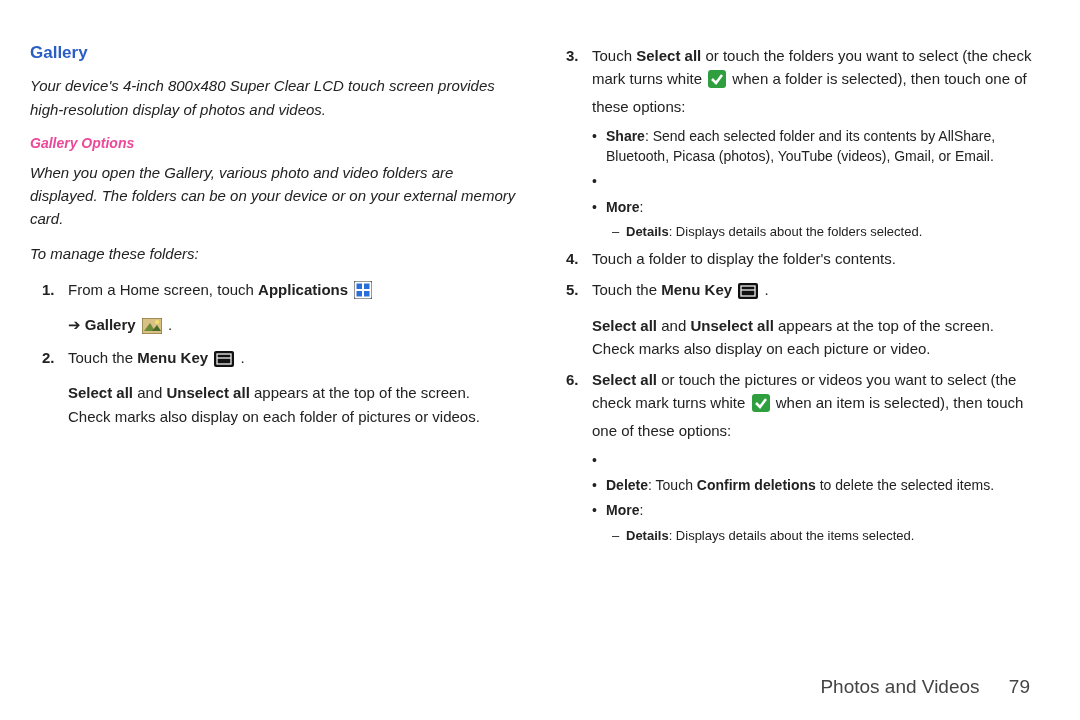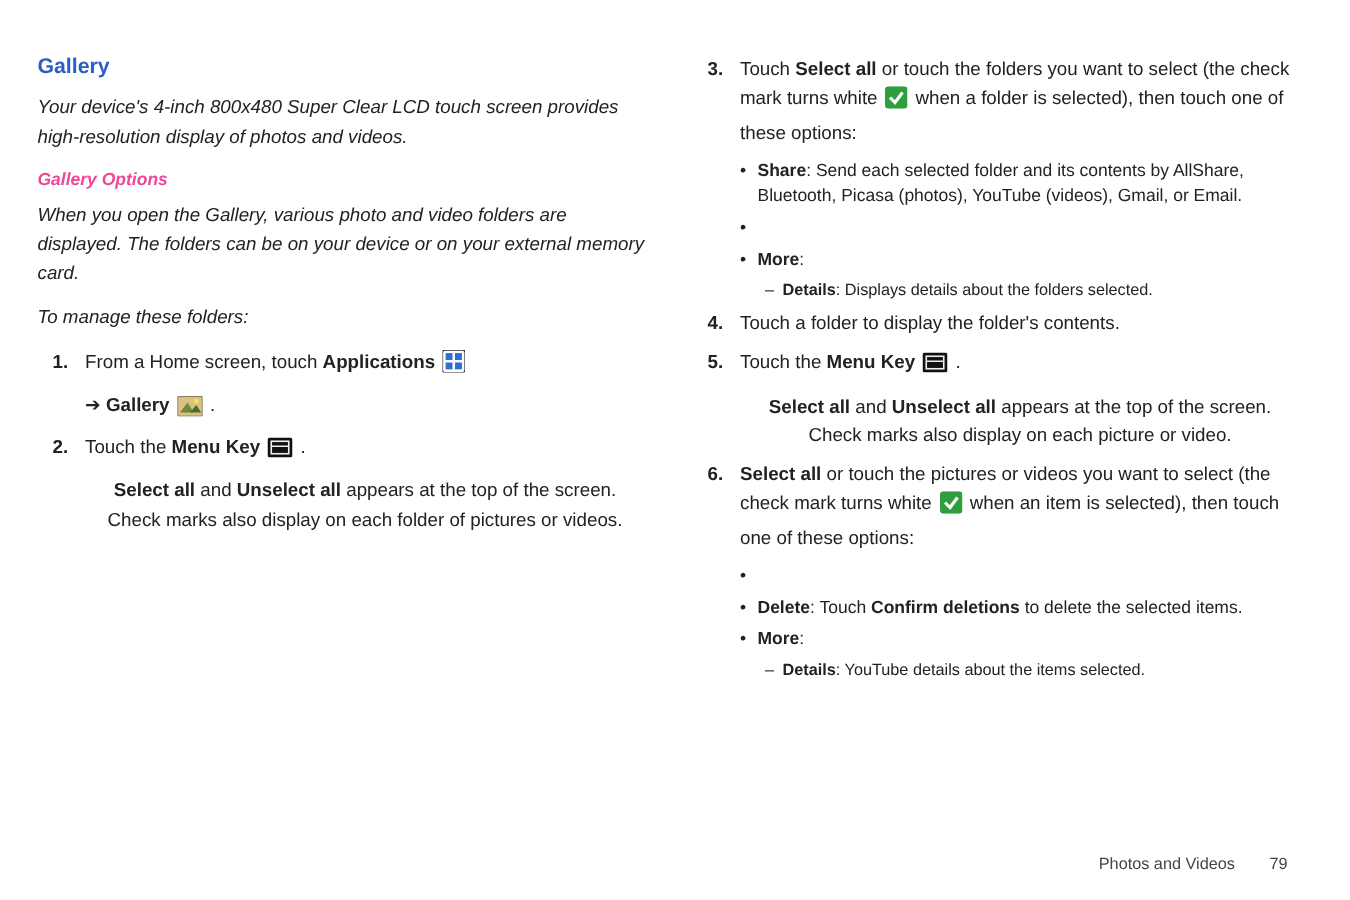--- a/index.html
+++ b/index.html
@@ -67,33 +67,32 @@
   }
   .dash-item .dash { width: 14px; flex-shrink: 0; }
   .dash-item .txt { flex: 1; }
   .arrow-line {
     padding-left: 38px;
     margin: 6px 0;
   }
   .sub-body {
     padding-left: 38px;
     margin: 6px 0 8px 0;
-    text-align: center;
   }
   strong { font-weight: bold; }
   .icon {
     display: inline-block;
     vertical-align: -4px;
     margin: 0 2px;
   }
   .footer {
     position: absolute;
     bottom: 22px;
     right: 50px;
-    font-size: 13px;
+    font-size: 19px;
     color: #444;
   }
   .footer .pg { margin-left: 24px; }
 </style>
 </head>
 <body>
 
 <div class="page">
 
   <div class="col">
@@ -207,21 +206,21 @@
     <div class="bullet-item">
       <div class="dot">•</div>
       <div class="txt"><strong>Delete</strong><span>: Touch </span><strong>Confirm deletions</strong><span> to delete the selected items.</span></div>
     </div>
     <div class="bullet-item">
       <div class="dot">•</div>
       <div class="txt"><strong>More</strong>:</div>
     </div>
     <div class="dash-item">
       <div class="dash">–</div>
-      <div class="txt"><strong>Details</strong><span>: YouTube details about the items selected.</span></div>
+      <div class="txt"><strong>Details</strong><span>: Displays details about the items selected.</span></div>
     </div>
 
   </div>
 </div>
 
 <div class="footer">
   <span>Photos and Videos</span>
   <span class="pg">79</span>
 </div>
 

